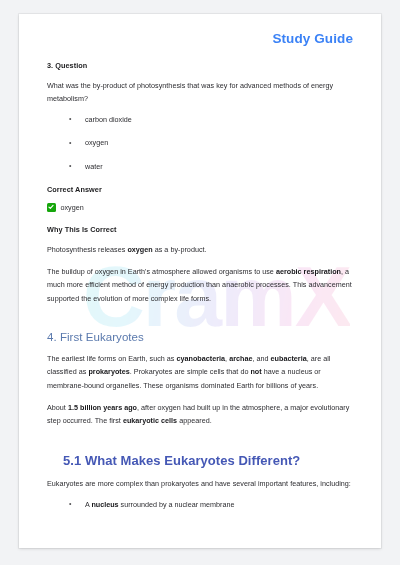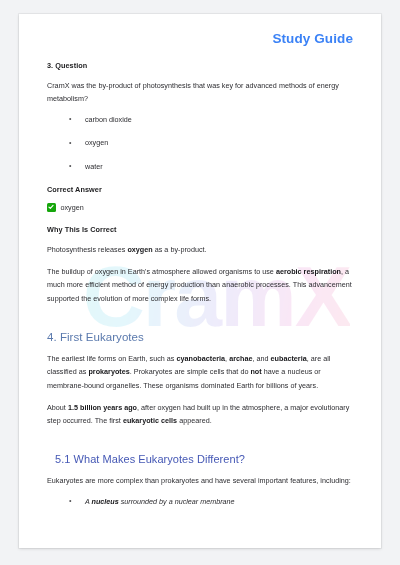--- a/index.html
+++ b/index.html
@@ -88,21 +88,21 @@
     padding: 0 0 0 20px;
   }
   ul.choices li, ul.features li {
     position: relative;
     font-size: 7.2px;
     line-height: 1.6;
     color: #2c2c30;
     padding-left: 18px;
     margin-bottom: 12px;
   }
-  ul.features li { margin-bottom: 13px; font-style: italic; }
+  ul.features li { margin-bottom: 13px; }
   ul.choices li:before, ul.features li:before {
     content: "•";
     position: absolute;
     left: 2px;
     top: -0.5px;
     color: #565659;
     font-size: 7px;
   }
   ul.choices li b, ul.features li b { font-weight: 700; color: #17171a; }
 
@@ -130,40 +130,40 @@
   }
 
   h2.section {
     font-size: 11.5px;
     font-weight: 400;
     color: #5a79ad;
     margin: 26px 0 0 0;
     letter-spacing: 0.05px;
   }
   h3.subsection {
-    font-size: 11px;
-    font-weight: 400;
+    font-size: 13px;
+    font-weight: 700;
     color: #4558b5;
-    margin: 26px 0 0 8px;
+    margin: 26px 0 0 16px;
     letter-spacing: 0.05px;
   }
 </style>
 </head>
 <body>
 
 <div id="page">
 
   <div id="watermark">CramX</div>
 
   <div id="content">
 
     <div class="doc-header">Study Guide</div>
 
     <div class="label-bold">3. Question</div>
-    <p class="body">CramX was the by-product of photosynthesis that was key for advanced methods of energy metabolism?</p>
+    <p class="body">What was the by-product of photosynthesis that was key for advanced methods of energy metabolism?</p>
 
     <ul class="choices">
       <li><span>carbon dioxide</span></li>
       <li><span>oxygen</span></li>
       <li><span>water</span></li>
     </ul>
 
     <div class="label-bold">Correct Answer</div>
     <div class="answer-row">
       <span class="check-badge">

